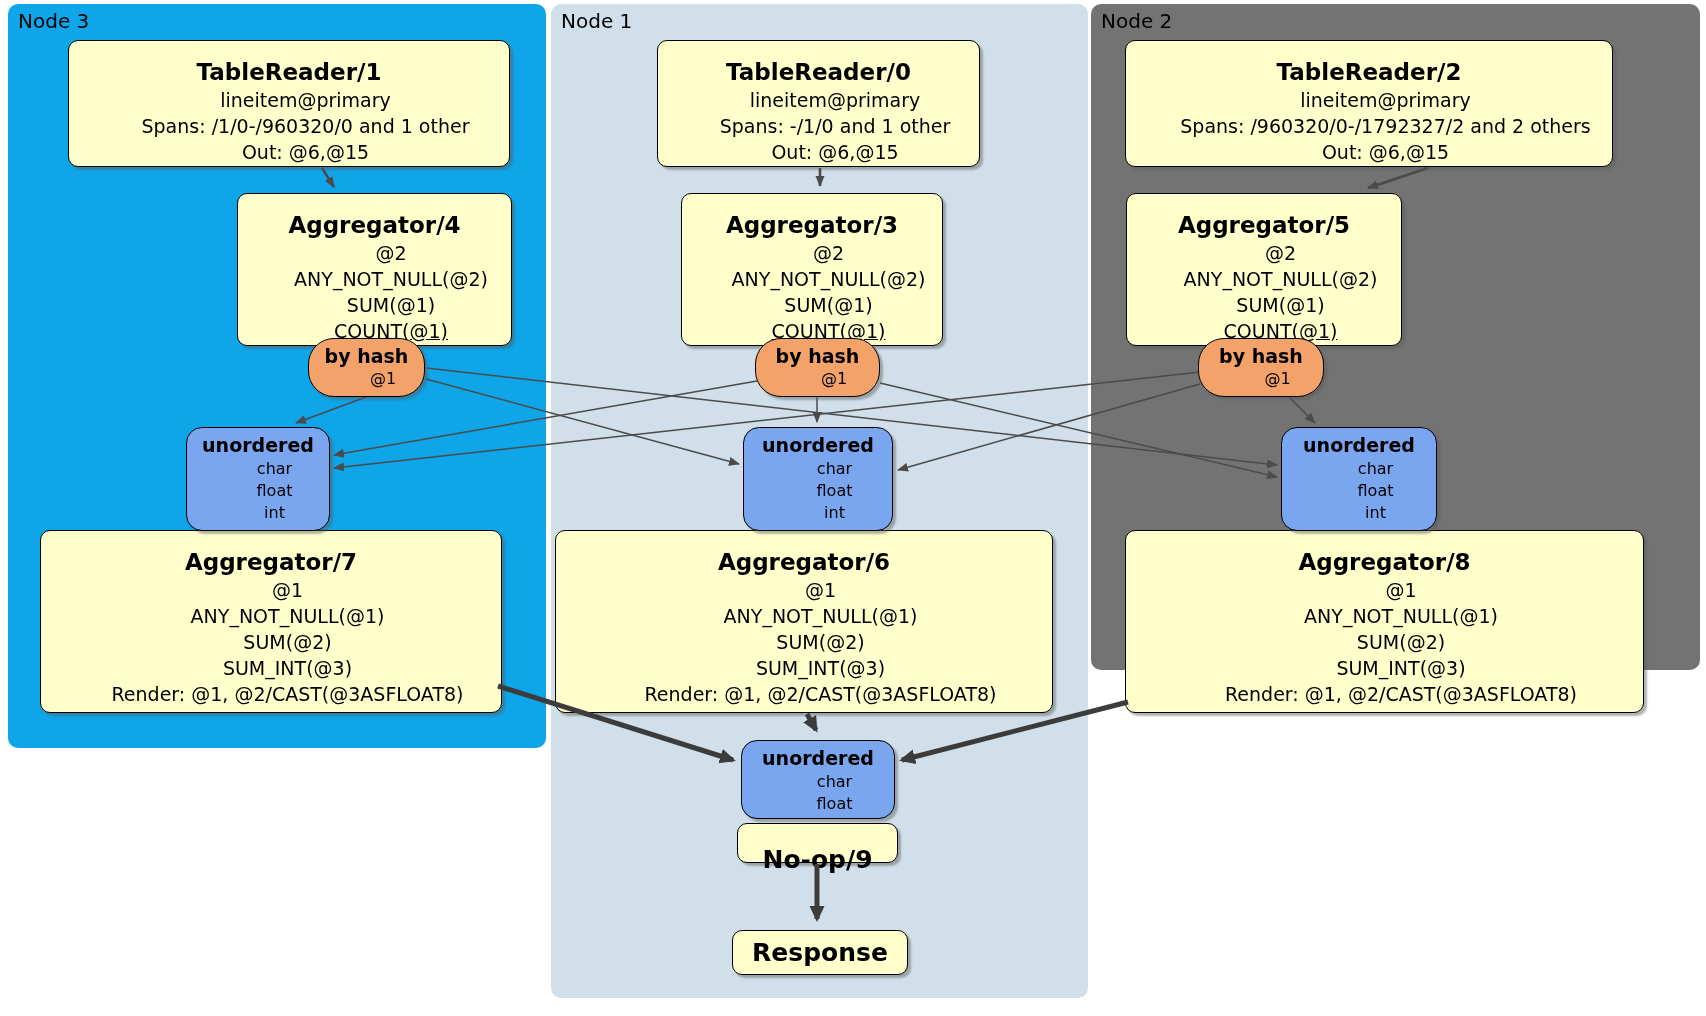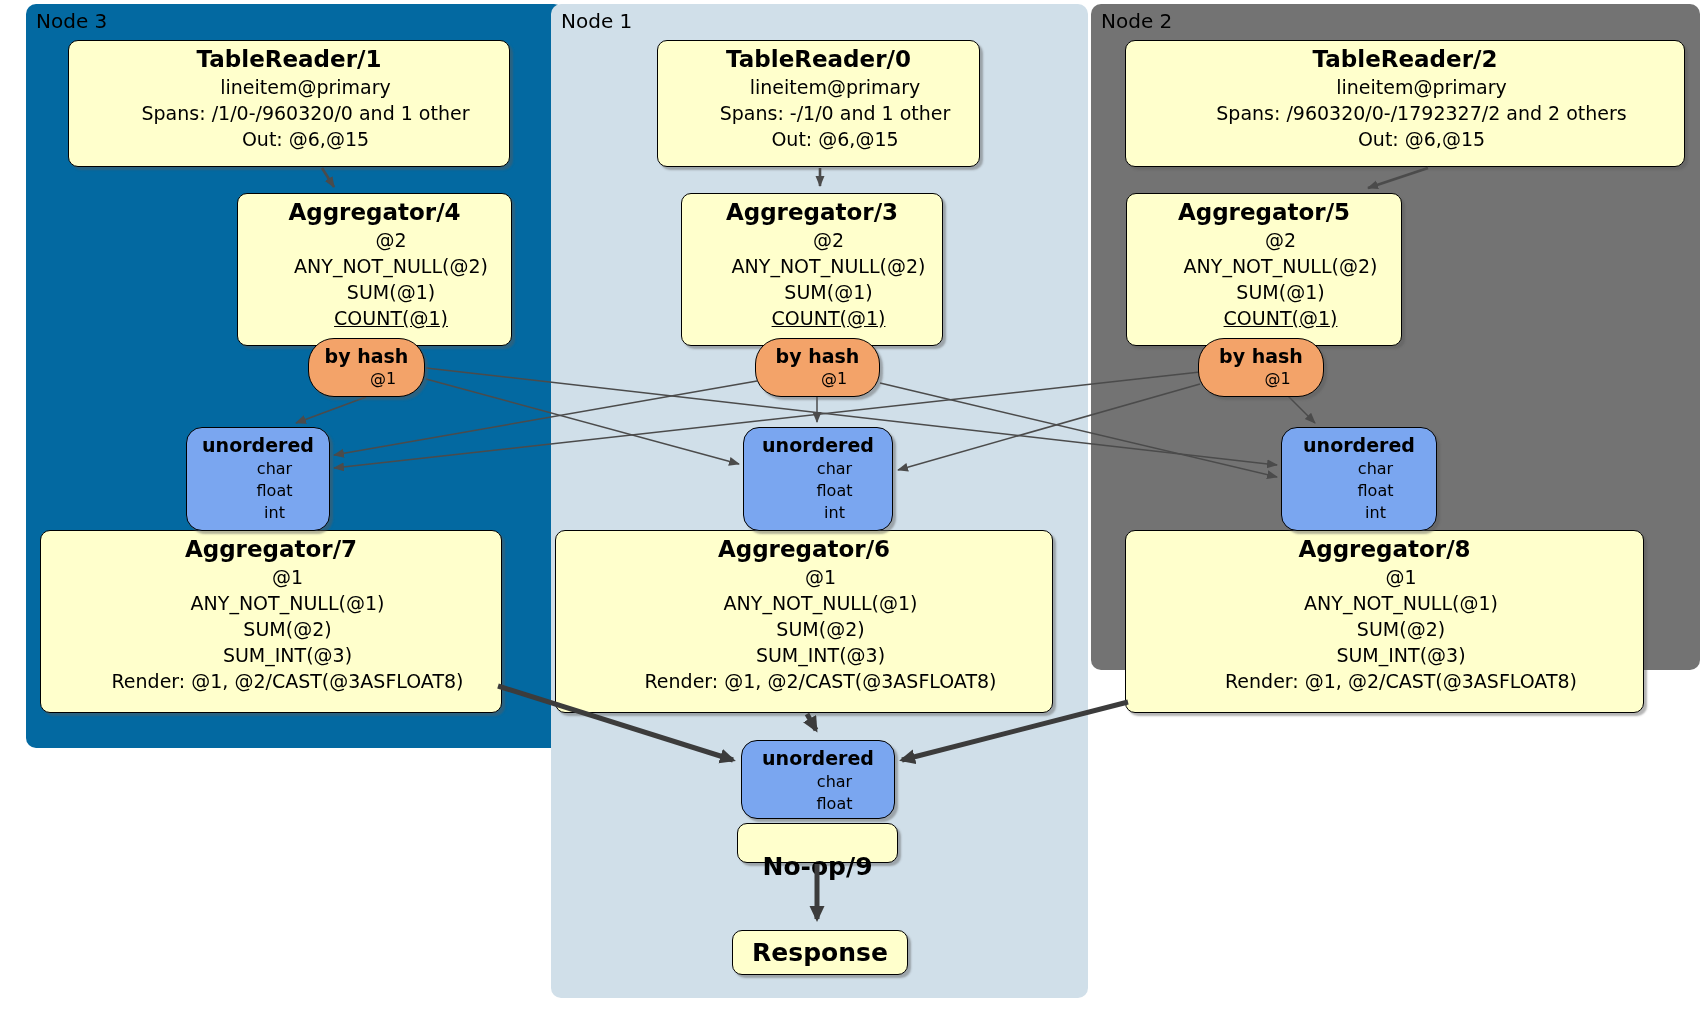--- a/index.html
+++ b/index.html
@@ -3,42 +3,42 @@
 <meta charset="utf-8">
 <style>
   html,body{margin:0;padding:0;background:#ffffff;}
   .stage{position:relative;width:1706px;height:1016px;background:#ffffff;
          font-family:"DejaVu Sans","Liberation Sans",sans-serif;overflow:hidden;}
   .panel{position:absolute;border-radius:10px;z-index:1;}
   .panel-label{position:absolute;left:10px;top:5px;font-size:20px;color:#000;}
   .edges{position:absolute;left:0;top:0;z-index:3;}
   .nbox{position:absolute;background:#ffffcc;border:1.6px solid #000;border-radius:10px;
         box-shadow:3px 3px 2px rgba(90,90,90,.45);text-align:center;z-index:2;box-sizing:border-box;}
-  .nbox .title{display:block;font-weight:bold;font-size:23px;line-height:30px;padding-top:3px;color:#000;}
+  .nbox .title{display:block;font-weight:bold;font-size:23px;line-height:30px;padding-top:16px;color:#000;}
   .nbox .line{display:block;font-size:19px;line-height:26px;color:#000;padding-left:33px;}
   .line.u{text-decoration:underline;}
   .router{background:#f3a369;border-radius:26px;z-index:4;}
   .router .title{font-size:19px;line-height:24px;padding-top:5px;}
   .router .line{font-size:16px;line-height:22px;}
   .sync{background:#7aa6f0;border-radius:16px;z-index:4;}
   .sync .title{font-size:19px;line-height:25px;padding-top:5px;}
   .sync .line{font-size:16px;line-height:22px;}
-  .noop .title{font-size:25px;line-height:34px;padding-top:2px;margin-top:24px;}
+  .noop .title{font-size:25px;line-height:34px;padding-top:19px;}
   .resp .title{font-size:25px;line-height:40px;padding-top:2px;border-radius:9px;}
   .eline{stroke:#4b4b4b;}
   .thin{stroke-width:1.5;}
   .med{stroke-width:2.6;}
   .thick{stroke:#3c3c3c;stroke-width:5;}
 </style>
 </head>
 <body>
 
 <div class="stage">
 
-  <div class="panel" style="left:26px;top:4px;width:538px;height:744px;background:#0369a1;">
+  <div class="panel" style="left:8px;top:4px;width:538px;height:744px;background:#0ea5e9;">
     <span class="panel-label">Node 3</span>
   </div>
   <div class="panel" style="left:551px;top:4px;width:537px;height:994px;background:#d0dfe9;">
     <span class="panel-label">Node 1</span>
   </div>
   <div class="panel" style="left:1091px;top:4px;width:609px;height:666px;background:#737373;">
     <span class="panel-label">Node 2</span>
   </div>
 
   <svg class="edges" width="1706" height="1016" viewBox="0 0 1706 1016">
@@ -77,21 +77,21 @@
     <span class="line">lineitem@primary</span>
     <span class="line">Spans: /1/0-/960320/0 and 1 other</span>
     <span class="line">Out: @6,@15</span>
   </div>
   <div class="nbox" style="left:657px;top:40px;width:323px;height:127px;">
     <span class="title">TableReader/0</span>
     <span class="line">lineitem@primary</span>
     <span class="line">Spans: -/1/0 and 1 other</span>
     <span class="line">Out: @6,@15</span>
   </div>
-  <div class="nbox" style="left:1125px;top:40px;width:560px;height:127px;">
+  <div class="nbox" style="left:1125px;top:40px;width:488px;height:127px;">
     <span class="title">TableReader/2</span>
     <span class="line">lineitem@primary</span>
     <span class="line">Spans: /960320/0-/1792327/2 and 2 others</span>
     <span class="line">Out: @6,@15</span>
   </div>
 
   <div class="nbox" style="left:237px;top:193px;width:275px;height:153px;">
     <span class="title">Aggregator/4</span>
     <span class="line">@2</span>
     <span class="line">ANY_NOT_NULL(@2)</span>

